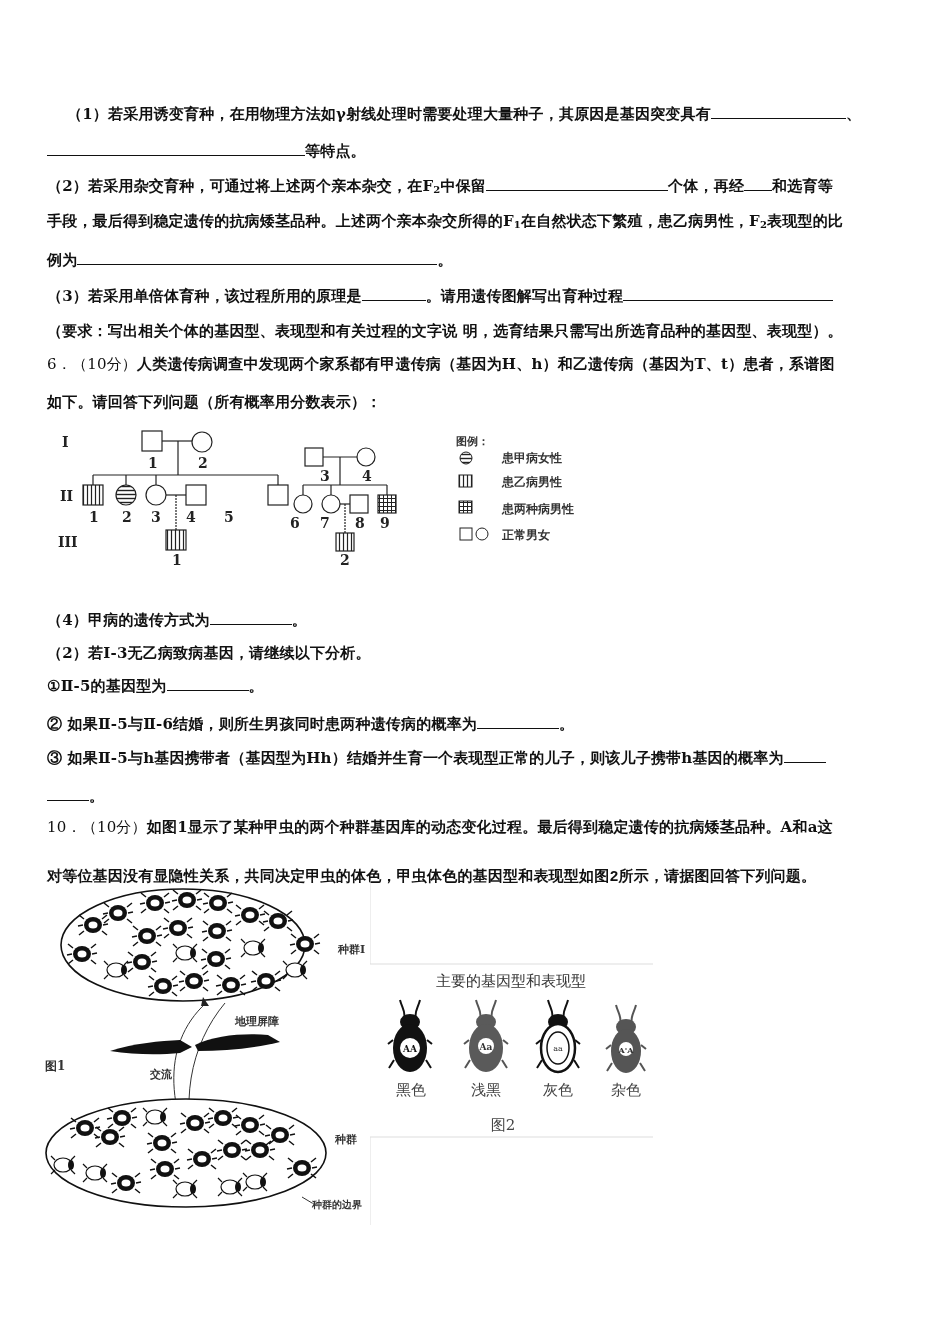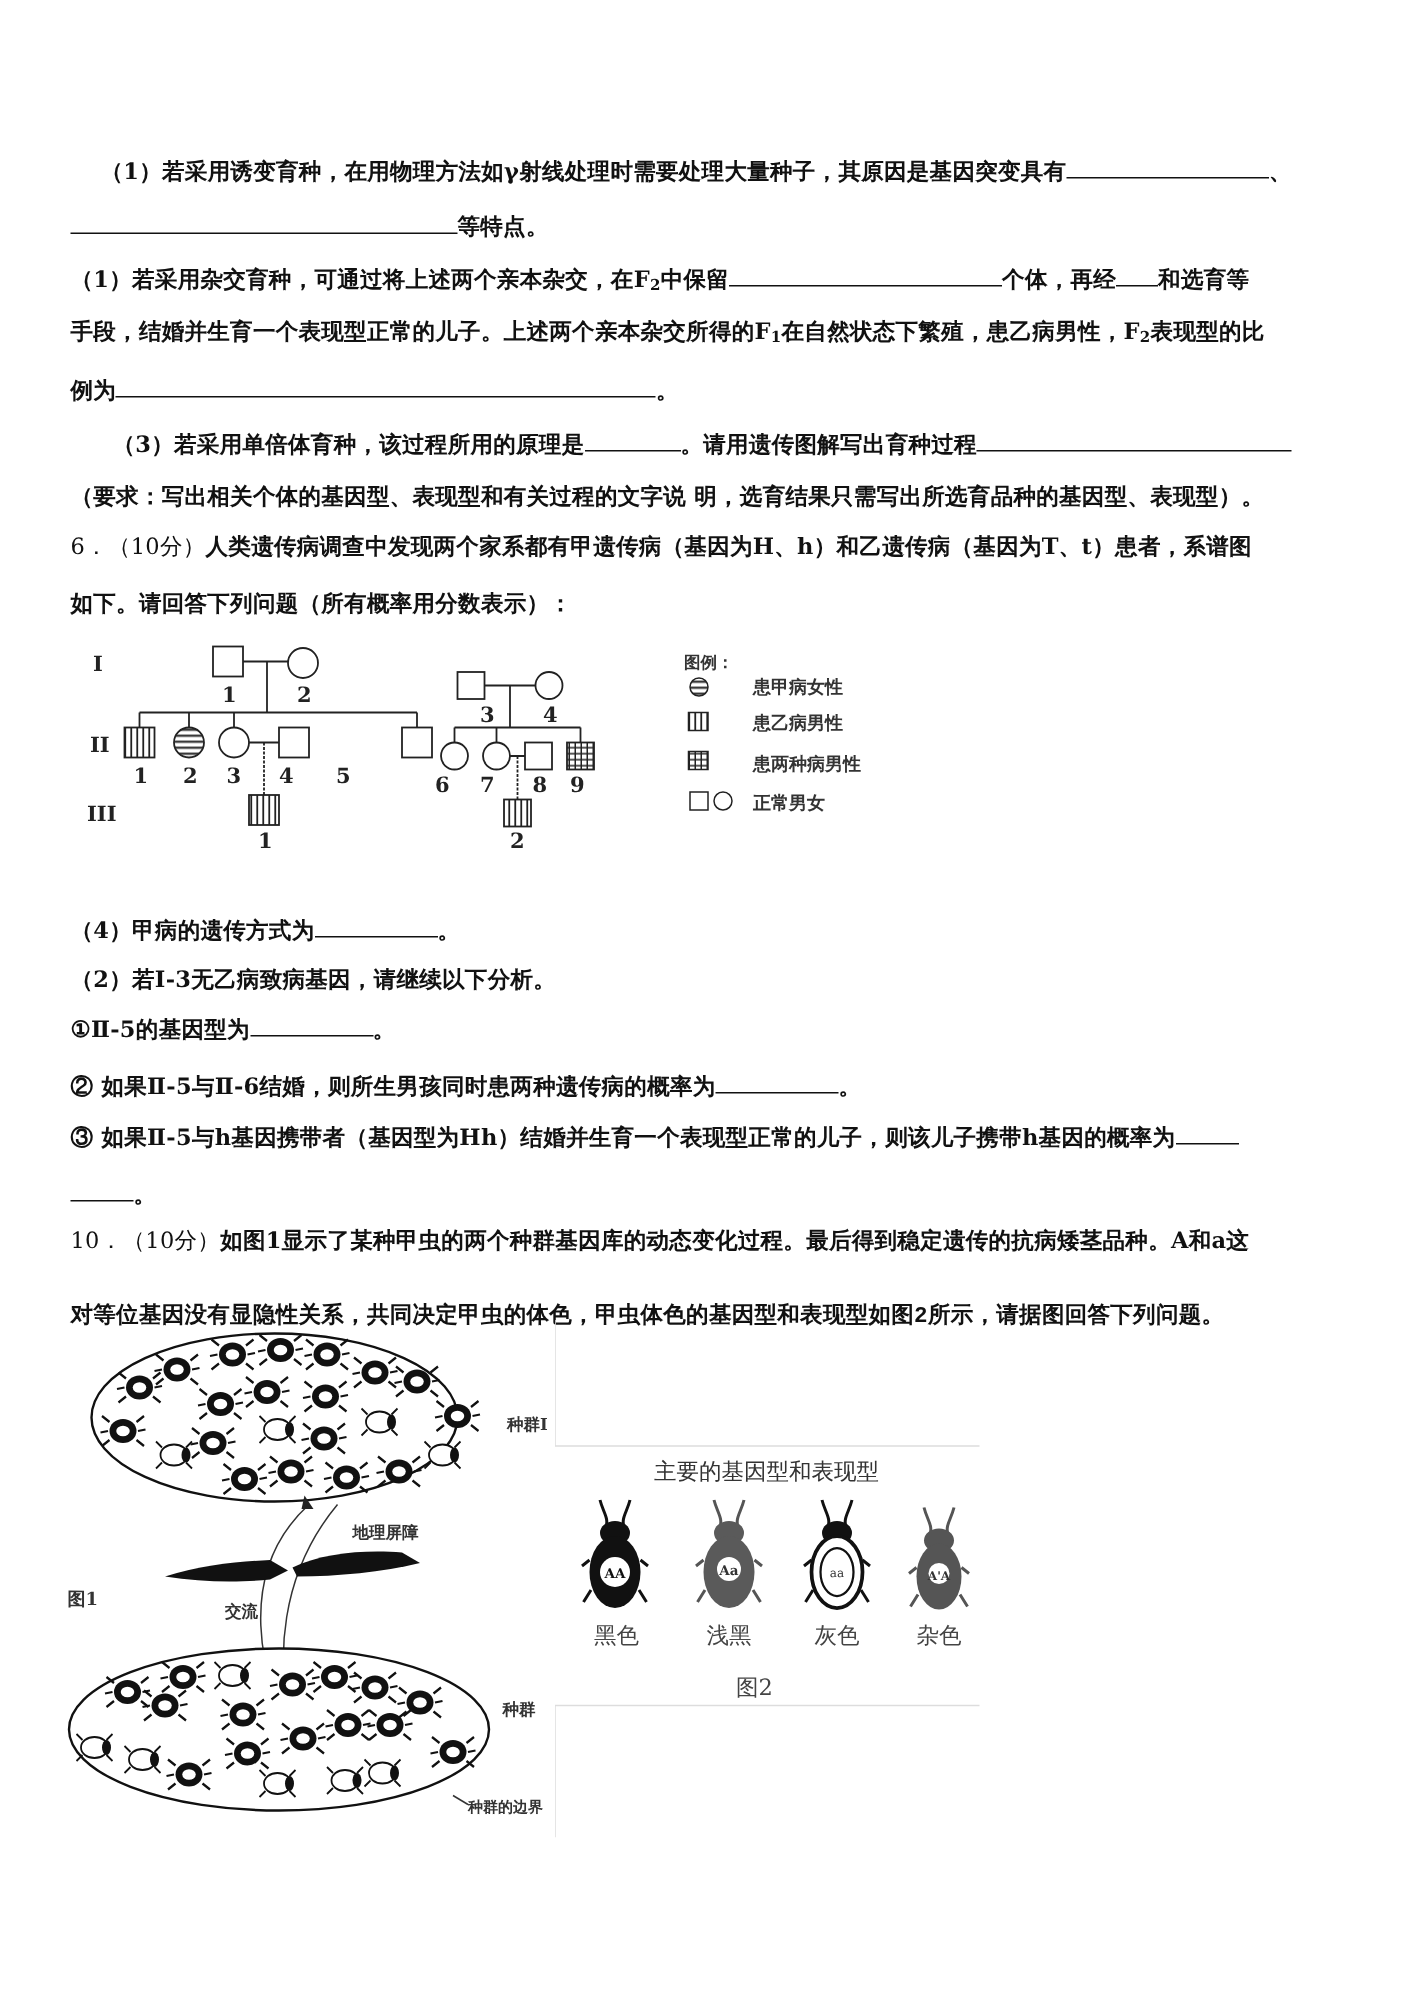--- a/index.html
+++ b/index.html
@@ -16,30 +16,30 @@
 <body>
 
 <div class="line" style="top:102px;margin-left:20px;">
   <span>（1）若采用诱变育种，在用物理方法如γ射线处理时需要处理大量种子，其原因是基因突变具有</span><span class="blank" style="width:135px;"></span><span>、</span>
 </div>
 <div class="line" style="top:139px;">
   <span class="blank" style="width:258px;"></span><span>等特点。</span>
 </div>
 
 <div class="line" style="top:174px;">
-  <span>（1）若采用杂交育种，可通过将上述两个亲本杂交，在F</span><sub>2</sub><span>中保留</span><span class="blank" style="width:182px;"></span><span>个体，再经</span><span class="blank" style="width:28px;"></span><span>和选育等</span>
+  <span>（2）若采用杂交育种，可通过将上述两个亲本杂交，在F</span><sub>2</sub><span>中保留</span><span class="blank" style="width:182px;"></span><span>个体，再经</span><span class="blank" style="width:28px;"></span><span>和选育等</span>
 </div>
 <div class="line" style="top:211px;">
-  <span>手段，结婚并生育一个表现型正常的儿子。上述两个亲本杂交所得的F</span><sub>1</sub><span>在自然状态下繁殖，患乙病男性，F</span><sub>2</sub><span>表现型的比</span>
+  <span>手段，最后得到稳定遗传的抗病矮茎品种。上述两个亲本杂交所得的F</span><sub>1</sub><span>在自然状态下繁殖，患乙病男性，F</span><sub>2</sub><span>表现型的比</span>
 </div>
 <div class="line" style="top:248px;">
   <span>例为</span><span class="blank" style="width:360px;"></span><span>。</span>
 </div>
 
-<div class="line" style="top:284px;margin-left:28px;">
+<div class="line" style="top:284px;">
   <span>（3）若采用单倍体育种，该过程所用的原理是</span><span class="blank" style="width:64px;"></span><span>。请用遗传图解写出育种过程</span><span class="blank" style="width:210px;"></span>
 </div>
 <div class="line" style="top:321px;">
   <span>（要求：写出相关个体的基因型、表现型和有关过程的文字说 明，选育结果只需写出所选育品种的基因型、表现型）。</span>
 </div>
 
 <div class="line" style="top:354px;">
   <span class="num">6．（10分）</span><span>人类遗传病调查中发现两个家系都有甲遗传病（基因为H、h）和乙遗传病（基因为T、t）患者，系谱图</span>
 </div>
 <div class="line" style="top:392px;">

